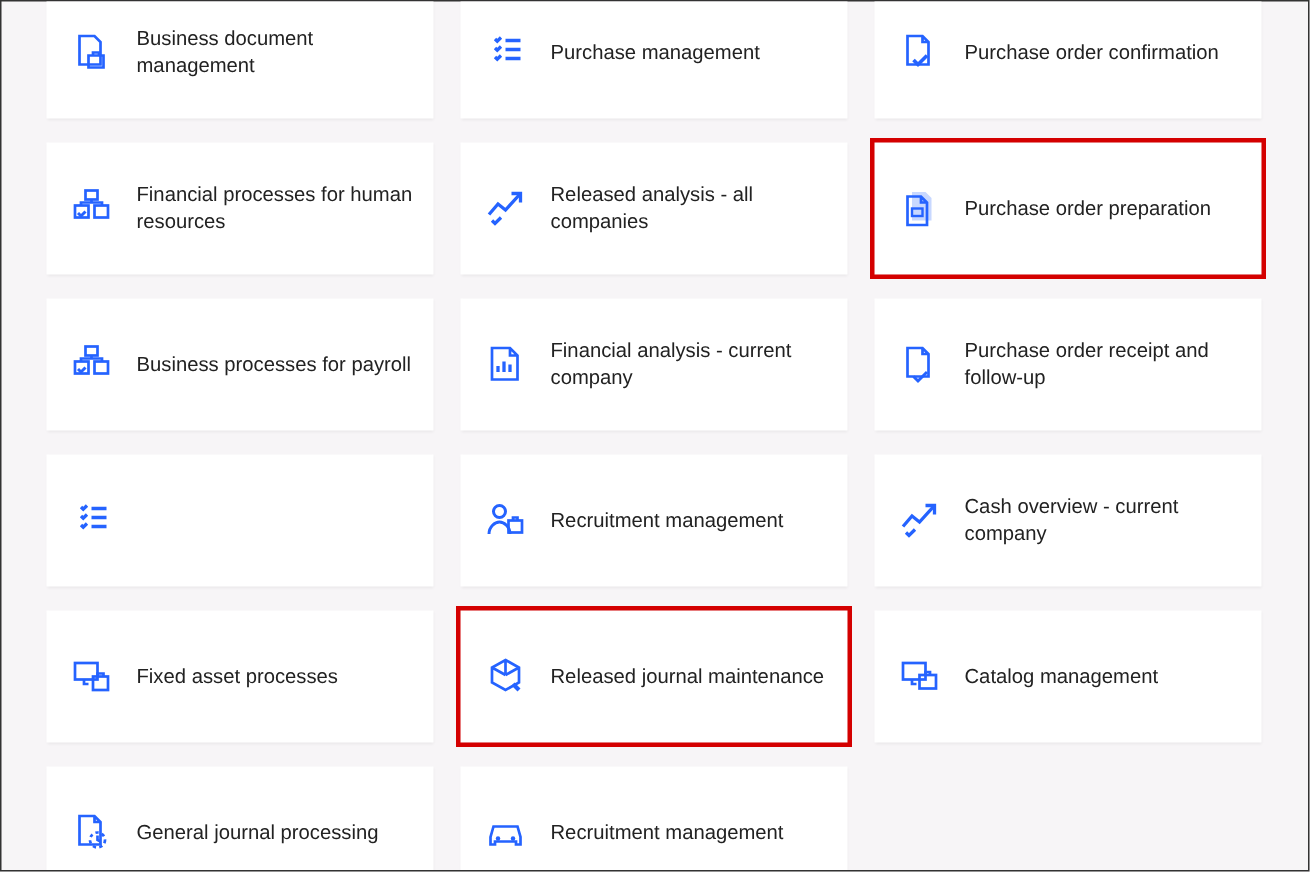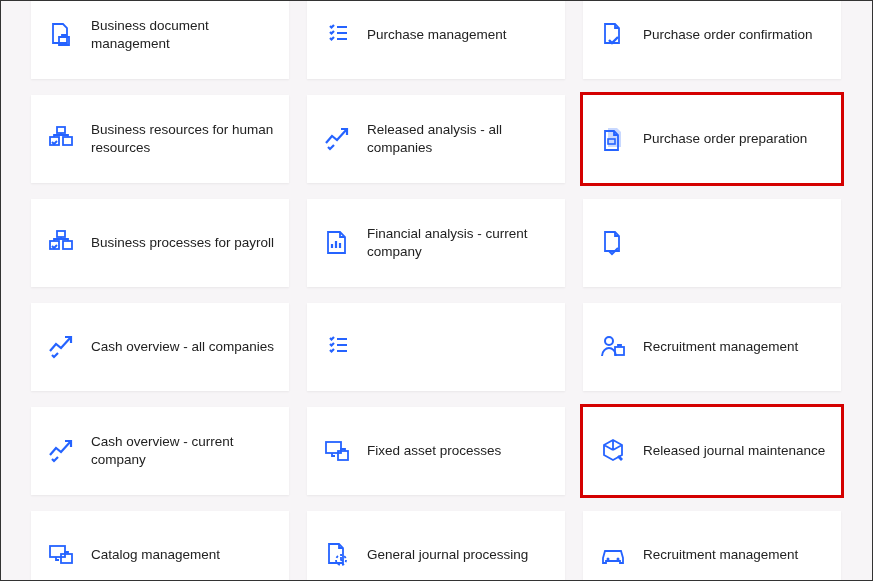--- a/index.html
+++ b/index.html
@@ -154,21 +154,21 @@
       </span>
     <span class="label">Purchase order confirmation</span>
   </div>
 
   <div class="tile">
     <span class="icon">
         <svg viewBox="0 0 28 28">
           <use href="#i-process"></use>
         </svg>
       </span>
-    <span class="label">Business resources for human resources</span>
+    <span class="label">Financial processes for human resources</span>
   </div>
   <div class="tile">
     <span class="icon">
         <svg viewBox="0 0 28 28">
           <use href="#i-trend"></use>
         </svg>
       </span>
     <span class="label">Released analysis - all companies</span>
   </div>
   <div class="tile highlighted">
@@ -195,89 +195,82 @@
         </svg>
       </span>
     <span class="label">Financial analysis - current company</span>
   </div>
   <div class="tile">
     <span class="icon">
         <svg viewBox="0 0 28 28">
           <use href="#i-po-receipt"></use>
         </svg>
       </span>
+    <span class="label">Purchase order receipt and follow-up</span>
+  </div>
+
+  <div class="tile">
+    <span class="icon">
+        <svg viewBox="0 0 28 28">
+          <use href="#i-checklist"></use>
+        </svg>
+      </span>
+  </div>
+  <div class="tile">
+    <span class="icon">
+        <svg viewBox="0 0 28 28">
+          <use href="#i-recruit"></use>
+        </svg>
+      </span>
+    <span class="label">Recruitment management</span>
   </div>
 
   <div class="tile">
     <span class="icon">
         <svg viewBox="0 0 28 28">
           <use href="#i-trend"></use>
         </svg>
       </span>
-    <span class="label">Cash overview - all companies</span>
-  </div>
-  <div class="tile">
-    <span class="icon">
-        <svg viewBox="0 0 28 28">
-          <use href="#i-checklist"></use>
-        </svg>
-      </span>
-  </div>
-  <div class="tile">
-    <span class="icon">
-        <svg viewBox="0 0 28 28">
-          <use href="#i-recruit"></use>
+    <span class="label">Cash overview - current company</span>
+  </div>
+  <div class="tile">
+    <span class="icon">
+        <svg viewBox="0 0 28 28">
+          <use href="#i-assets"></use>
+        </svg>
+      </span>
+    <span class="label">Fixed asset processes</span>
+  </div>
+  <div class="tile highlighted">
+    <span class="icon">
+        <svg viewBox="0 0 28 28">
+          <use href="#i-cube-edit"></use>
+        </svg>
+      </span>
+    <span class="label">Released journal maintenance</span>
+  </div>
+
+  <div class="tile">
+    <span class="icon">
+        <svg viewBox="0 0 28 28">
+          <use href="#i-catalog"></use>
+        </svg>
+      </span>
+    <span class="label">Catalog management</span>
+  </div>
+  <div class="tile">
+    <span class="icon">
+        <svg viewBox="0 0 28 28">
+          <use href="#i-journal"></use>
+        </svg>
+      </span>
+    <span class="label">General journal processing</span>
+  </div>
+  <div class="tile">
+    <span class="icon">
+        <svg viewBox="0 0 28 28">
+          <use href="#i-car"></use>
         </svg>
       </span>
     <span class="label">Recruitment management</span>
   </div>
 
-  <div class="tile">
-    <span class="icon">
-        <svg viewBox="0 0 28 28">
-          <use href="#i-trend"></use>
-        </svg>
-      </span>
-    <span class="label">Cash overview - current company</span>
-  </div>
-  <div class="tile">
-    <span class="icon">
-        <svg viewBox="0 0 28 28">
-          <use href="#i-assets"></use>
-        </svg>
-      </span>
-    <span class="label">Fixed asset processes</span>
-  </div>
-  <div class="tile highlighted">
-    <span class="icon">
-        <svg viewBox="0 0 28 28">
-          <use href="#i-cube-edit"></use>
-        </svg>
-      </span>
-    <span class="label">Released journal maintenance</span>
-  </div>
-
-  <div class="tile">
-    <span class="icon">
-        <svg viewBox="0 0 28 28">
-          <use href="#i-catalog"></use>
-        </svg>
-      </span>
-    <span class="label">Catalog management</span>
-  </div>
-  <div class="tile">
-    <span class="icon">
-        <svg viewBox="0 0 28 28">
-          <use href="#i-journal"></use>
-        </svg>
-      </span>
-    <span class="label">General journal processing</span>
-  </div>
-  <div class="tile">
-    <span class="icon">
-        <svg viewBox="0 0 28 28">
-          <use href="#i-car"></use>
-        </svg>
-      </span>
-    <span class="label">Recruitment management</span>
-  </div>
-
 </div>
 
 </body></html>

